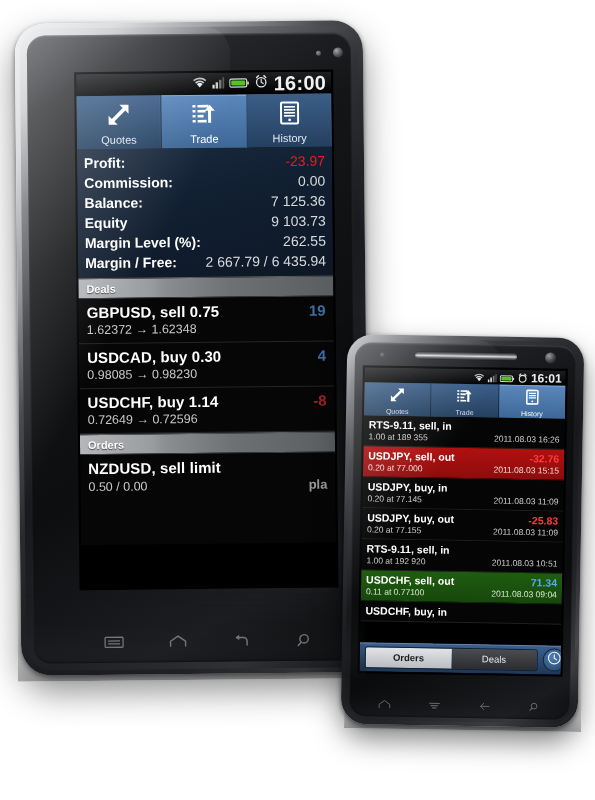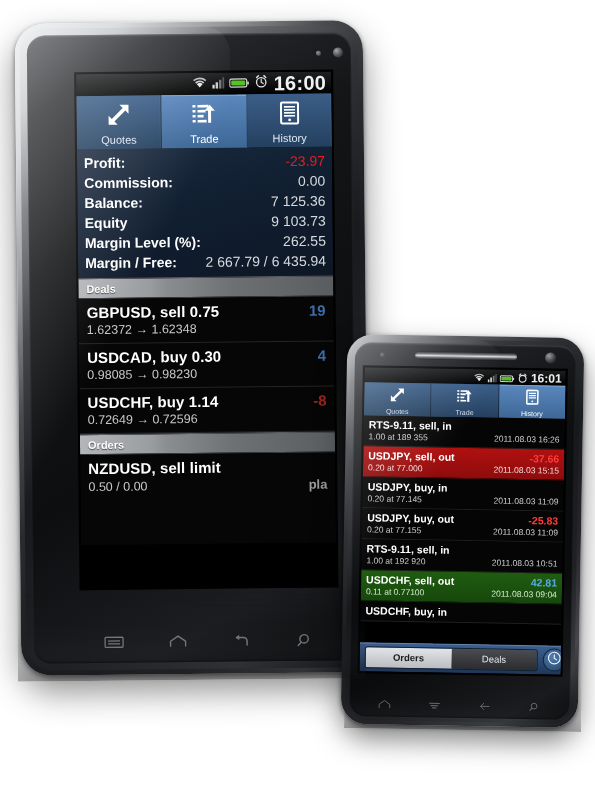--- a/index.html
+++ b/index.html
@@ -437,21 +437,21 @@
           <span class="hval"></span>
         </div>
         <div class="hrow-bot">
           <span class="hdet">1.00 at 189 355</span>
           <span class="htime">2011.08.03 16:26</span>
         </div>
       </div>
       <div class="hrow red">
         <div class="hrow-top">
           <span class="hsym">USDJPY, sell, out</span>
-          <span class="hval neg">-37.66</span>
+          <span class="hval neg">-32.76</span>
         </div>
         <div class="hrow-bot">
           <span class="hdet">0.20 at 77.000</span>
           <span class="htime">2011.08.03 15:15</span>
         </div>
       </div>
       <div class="hrow">
         <div class="hrow-top">
           <span class="hsym">USDJPY, buy, in</span>
           <span class="hval"></span>
@@ -477,21 +477,21 @@
           <span class="hval"></span>
         </div>
         <div class="hrow-bot">
           <span class="hdet">1.00 at 192 920</span>
           <span class="htime">2011.08.03 10:51</span>
         </div>
       </div>
       <div class="hrow green">
         <div class="hrow-top">
           <span class="hsym">USDCHF, sell, out</span>
-          <span class="hval pos">42.81</span>
+          <span class="hval pos">71.34</span>
         </div>
         <div class="hrow-bot">
           <span class="hdet">0.11 at 0.77100</span>
           <span class="htime">2011.08.03 09:04</span>
         </div>
       </div>
       <div class="hrow">
         <div class="hrow-top">
           <span class="hsym">USDCHF, buy, in</span>
         </div>

